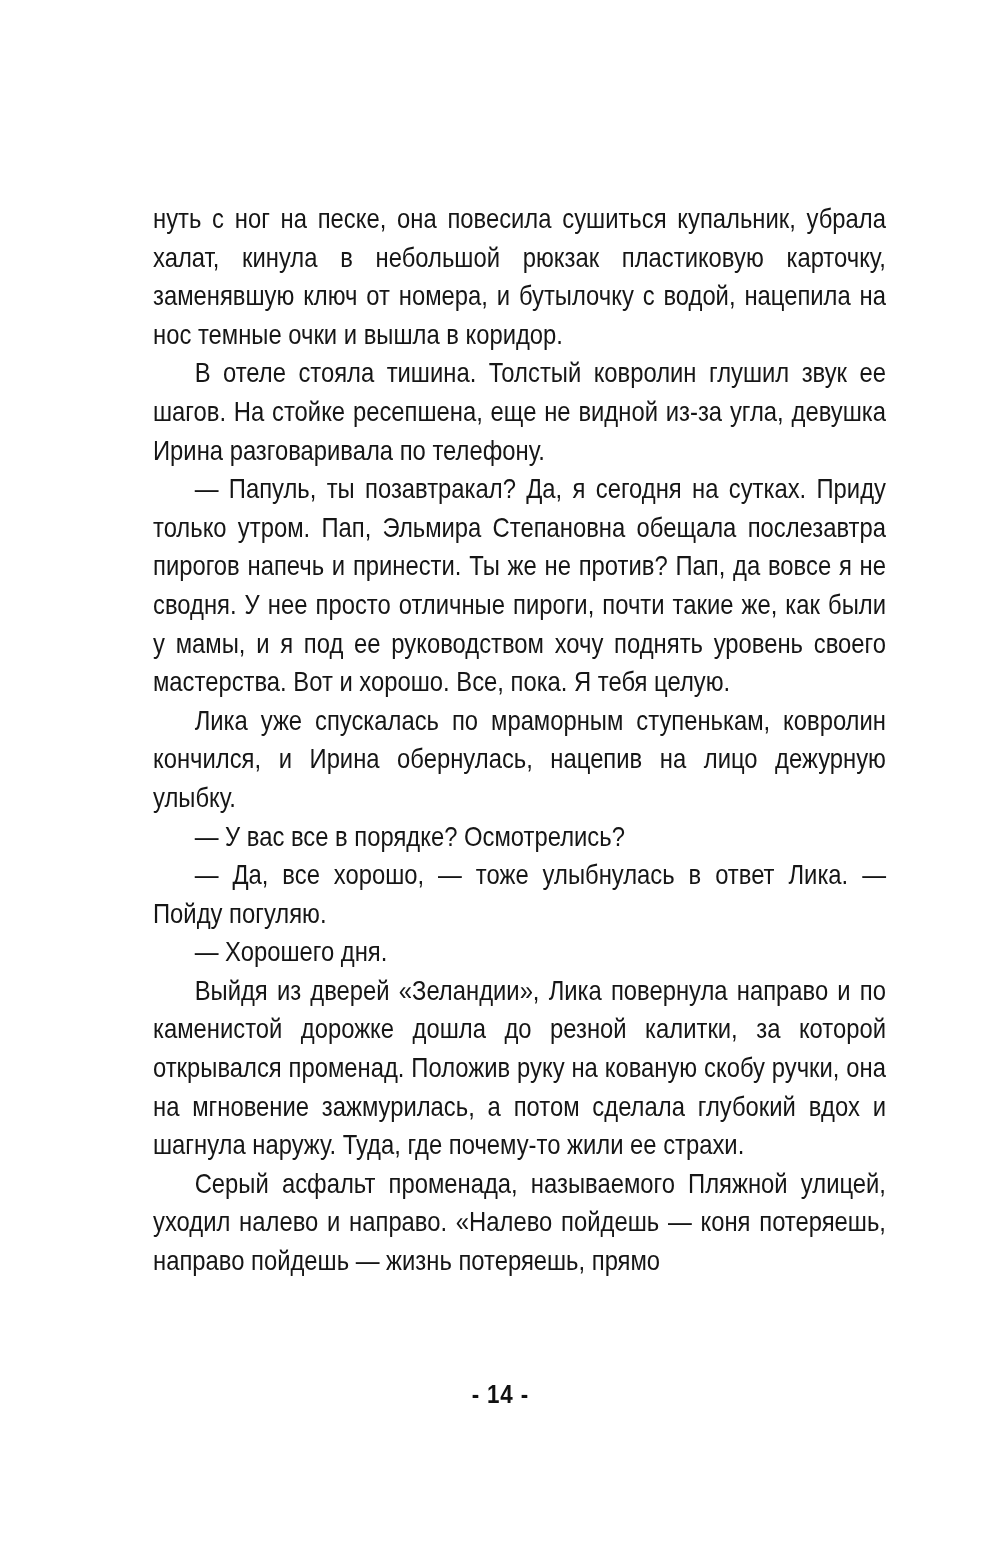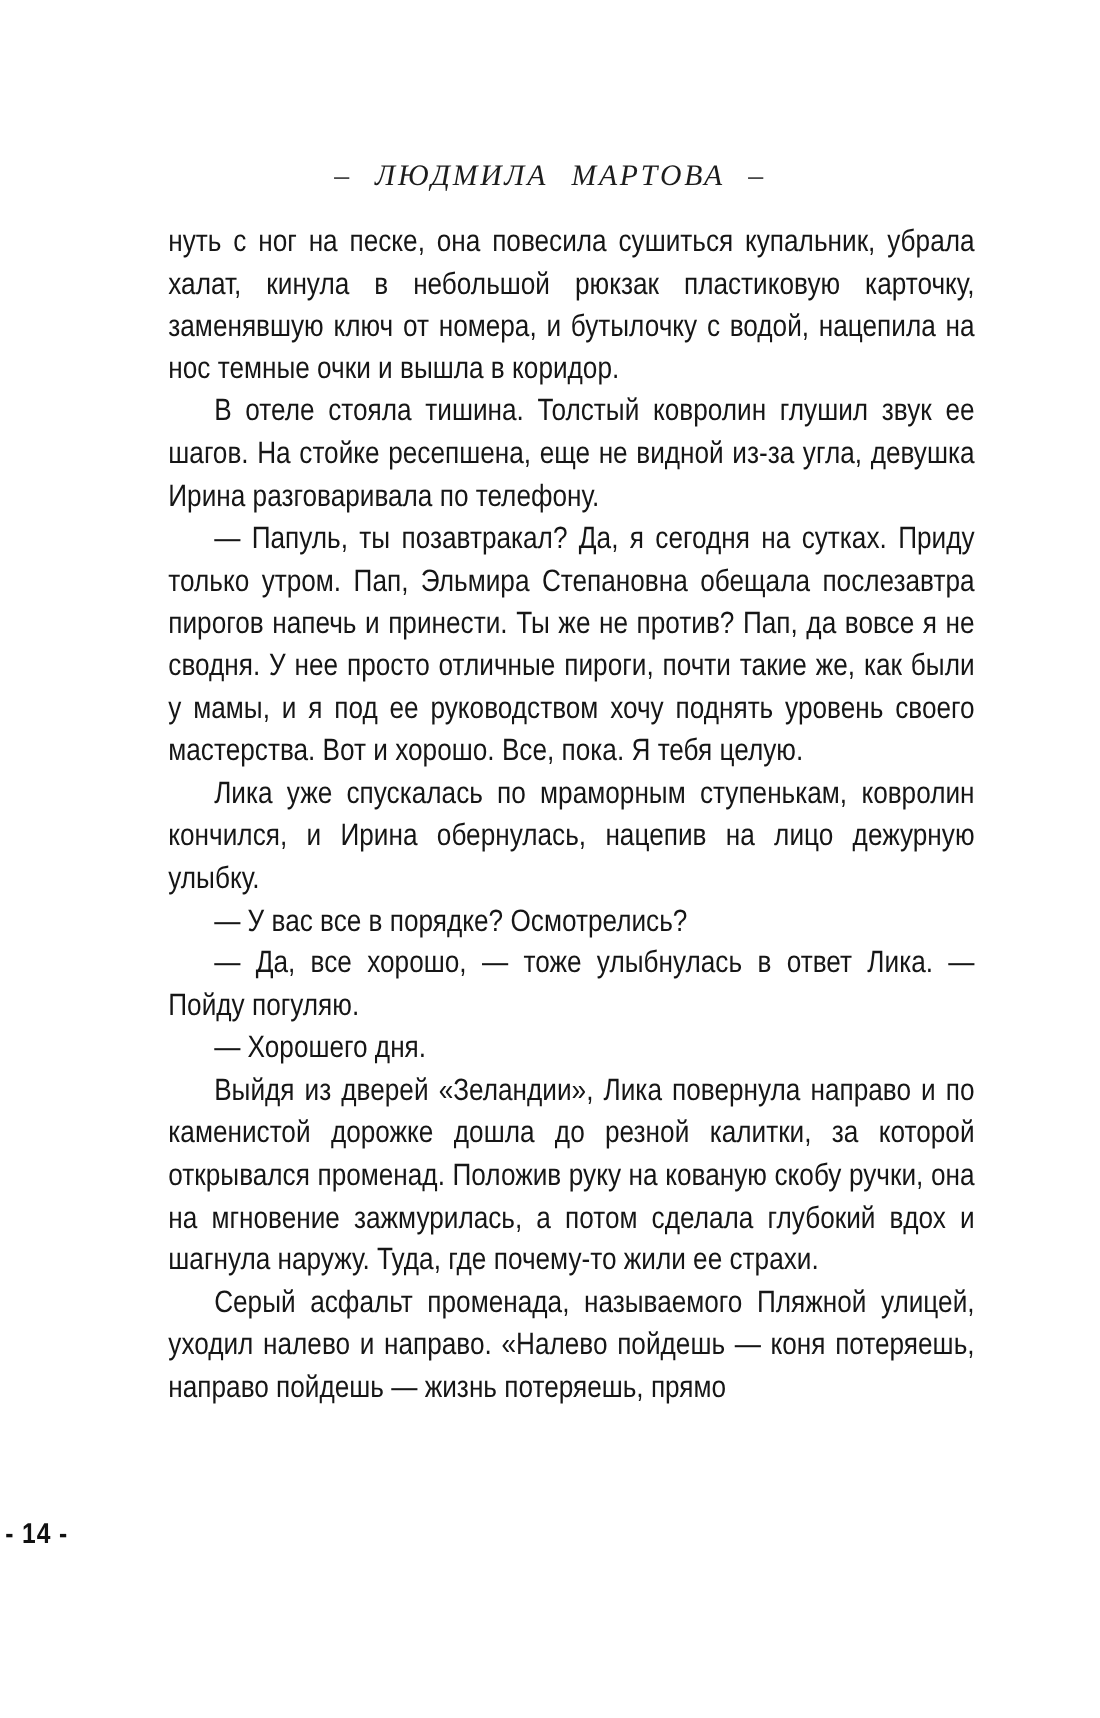--- a/index.html
+++ b/index.html
@@ -48,37 +48,36 @@
     text-indent: 49px;
   }
   .para.no-indent {
     text-indent: 0;
   }
   .page-number {
     position: absolute;
     top: 1379px;
     left: 0;
     width: 1000px;
-    text-align: left;
+    text-align: center;
     color: #111111;
   }
   .page-number .num {
     display: inline-block;
     transform: scaleX(0.86);
     font-size: 26px;
     font-weight: bold;
     letter-spacing: 1px;
     color: #111111;
   }
 </style>
 </head>
 <body>
 
 <div class="page">
-  <div class="running-header">– ЛЮДМИЛА МАРТОВА –</div>
 
   <div class="body-text" id="body-text">
       <p class="para no-indent">нуть с ног на песке, она повесила сушиться купальник, убрала халат, кинула в небольшой рюкзак пластиковую карточку, заменявшую ключ от номера, и бутылочку с во­дой, нацепила на нос темные очки и вышла в коридор.</p>
       <p class="para">В отеле стояла тишина. Толстый ковролин глушил звук ее шагов. На стойке ресепшена, еще не видной из-за угла, девушка Ирина разговаривала по телефону.</p>
       <p class="para">— Папуль, ты позавтракал? Да, я сегодня на сутках. Приду только утром. Пап, Эльмира Степановна обещала послезавтра пирогов напечь и принести. Ты же не против? Пап, да вовсе я не сводня. У нее просто отличные пироги, почти такие же, как были у мамы, и я под ее руководством хочу поднять уровень своего мастерства. Вот и хорошо. Все, пока. Я тебя целую.</p>
       <p class="para">Лика уже спускалась по мраморным ступенькам, ков­ролин кончился, и Ирина обернулась, нацепив на лицо дежурную улыбку.</p>
       <p class="para">— У вас все в порядке? Осмотрелись?</p>
       <p class="para">— Да, все хорошо, — тоже улыбнулась в ответ Лика. — Пойду погуляю.</p>
       <p class="para">— Хорошего дня.</p>
       <p class="para">Выйдя из дверей «Зеландии», Лика повернула направо и по каменистой дорожке дошла до резной калитки, за которой открывался променад. Положив руку на кованую скобу ручки, она на мгновение зажмурилась, а потом сде­лала глубокий вдох и шагнула наружу. Туда, где почему-то жили ее страхи.</p>

